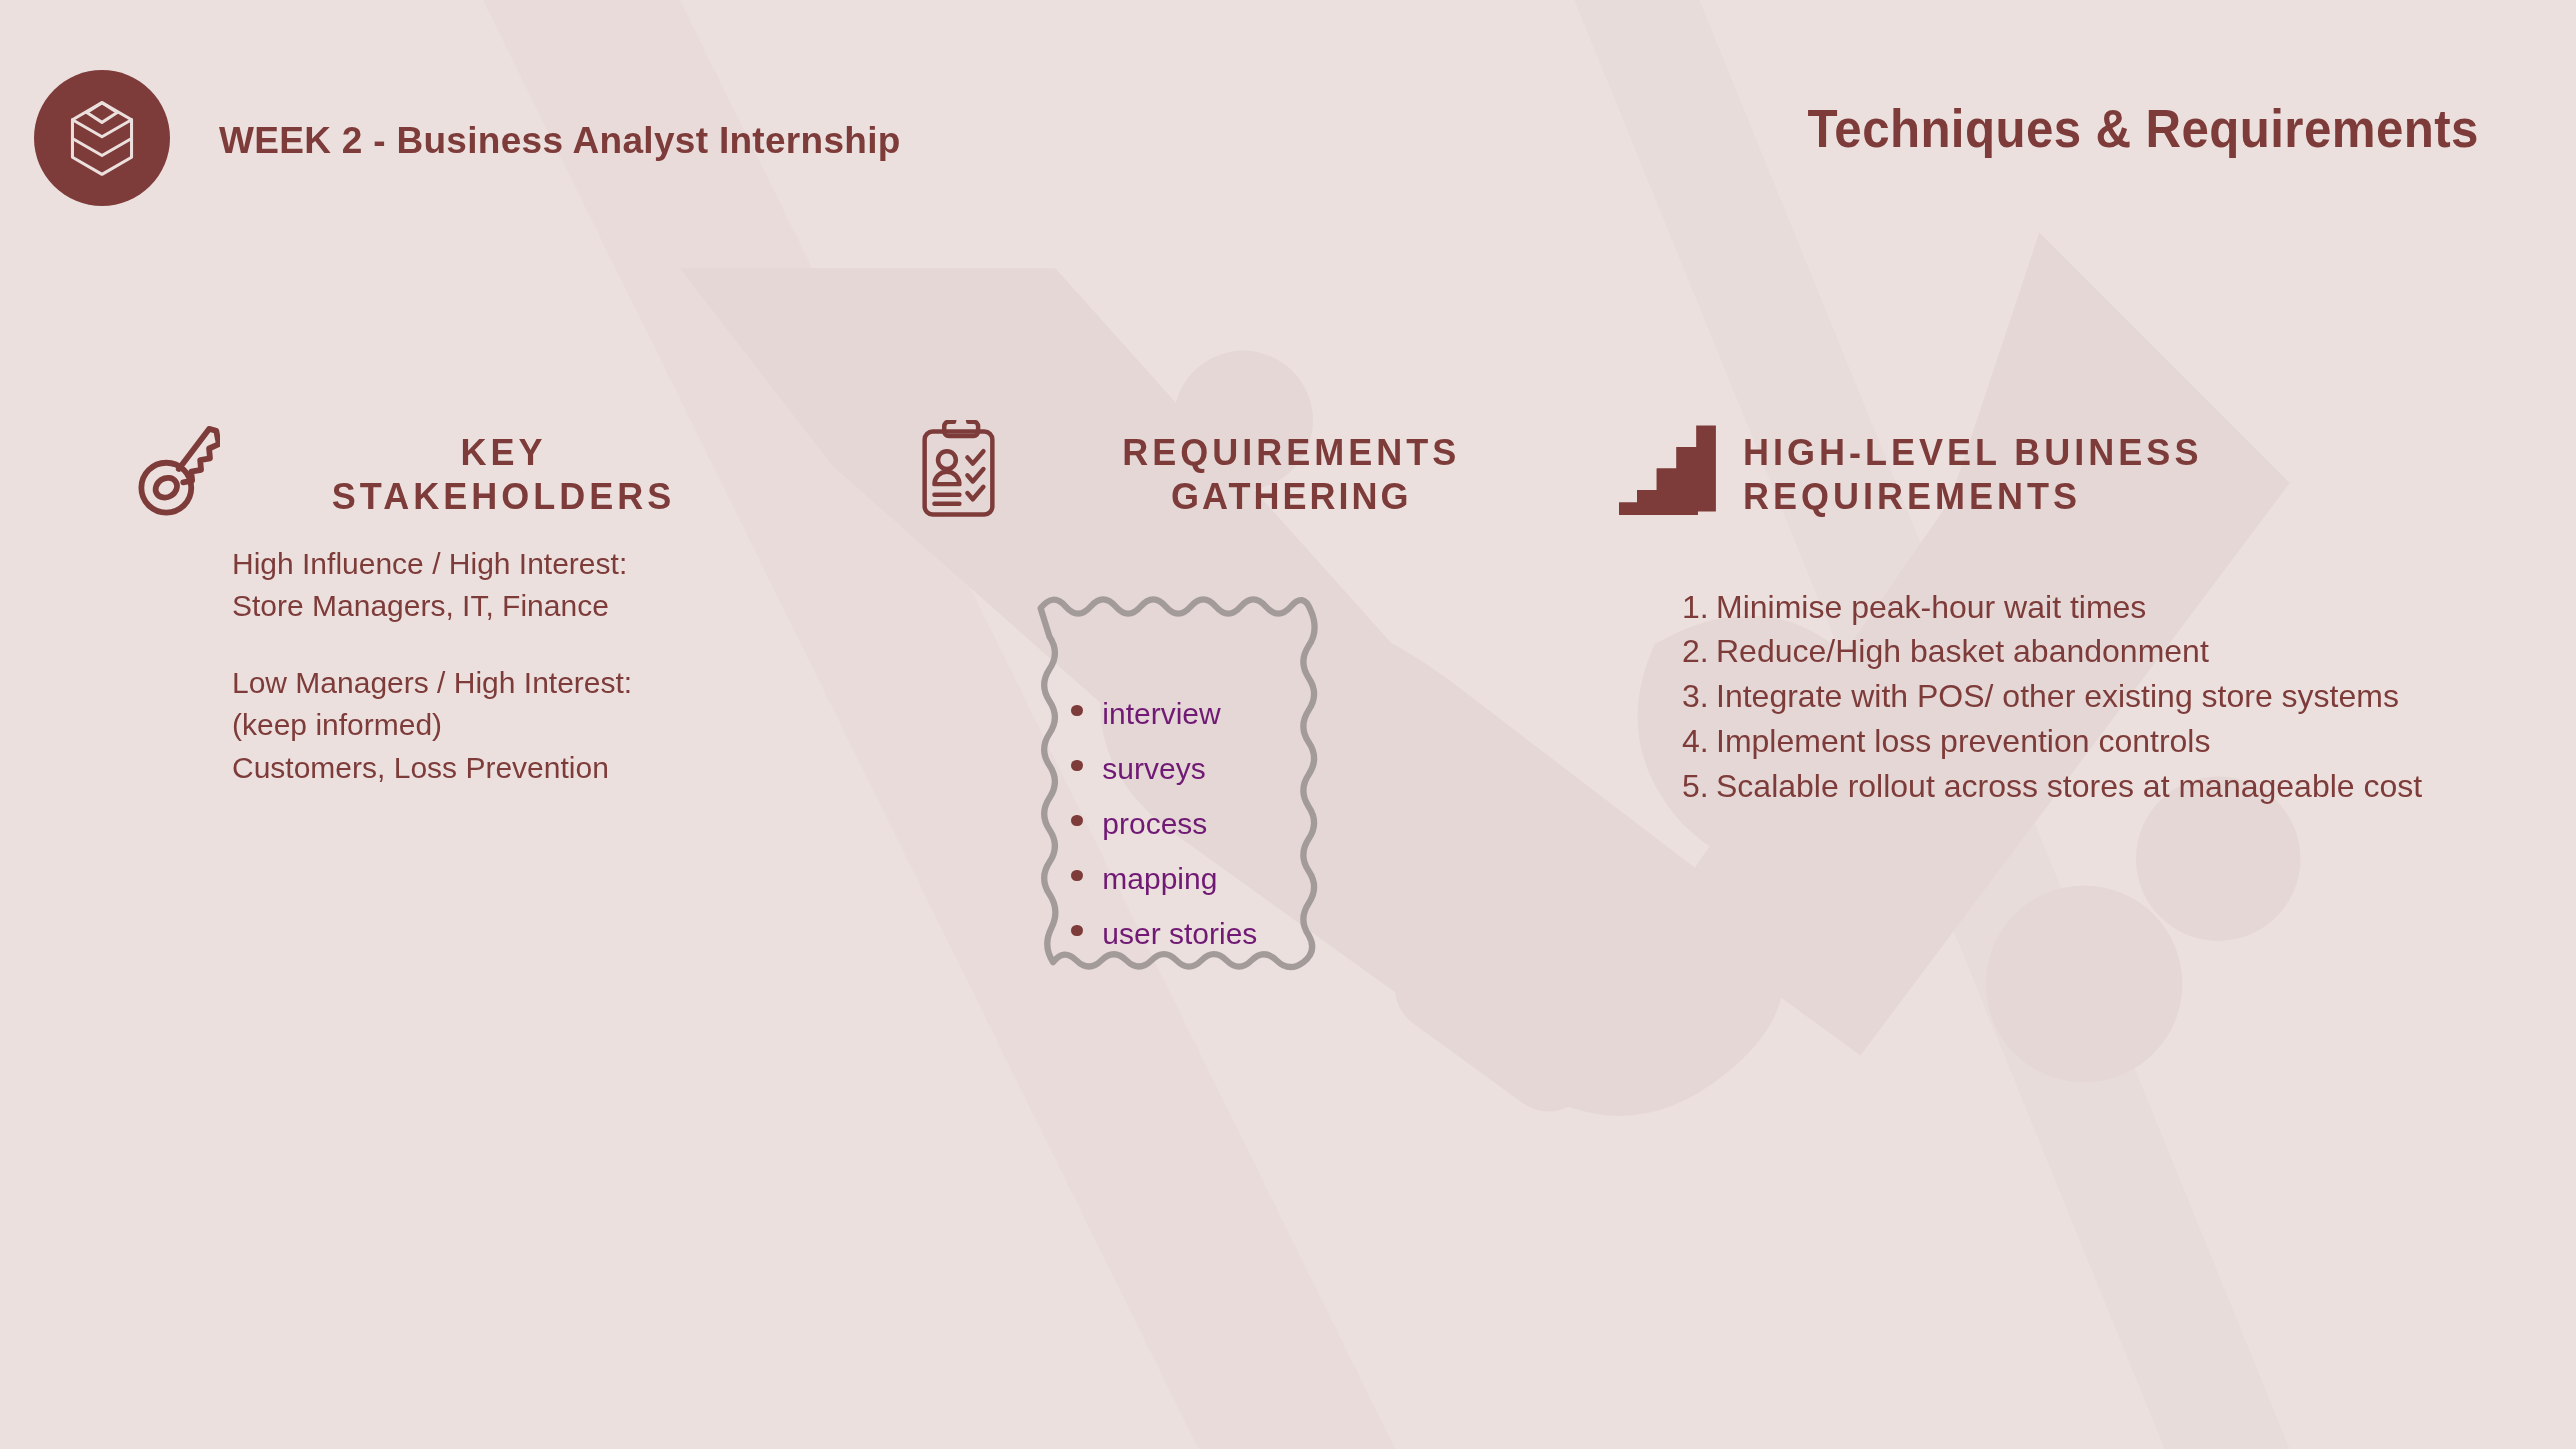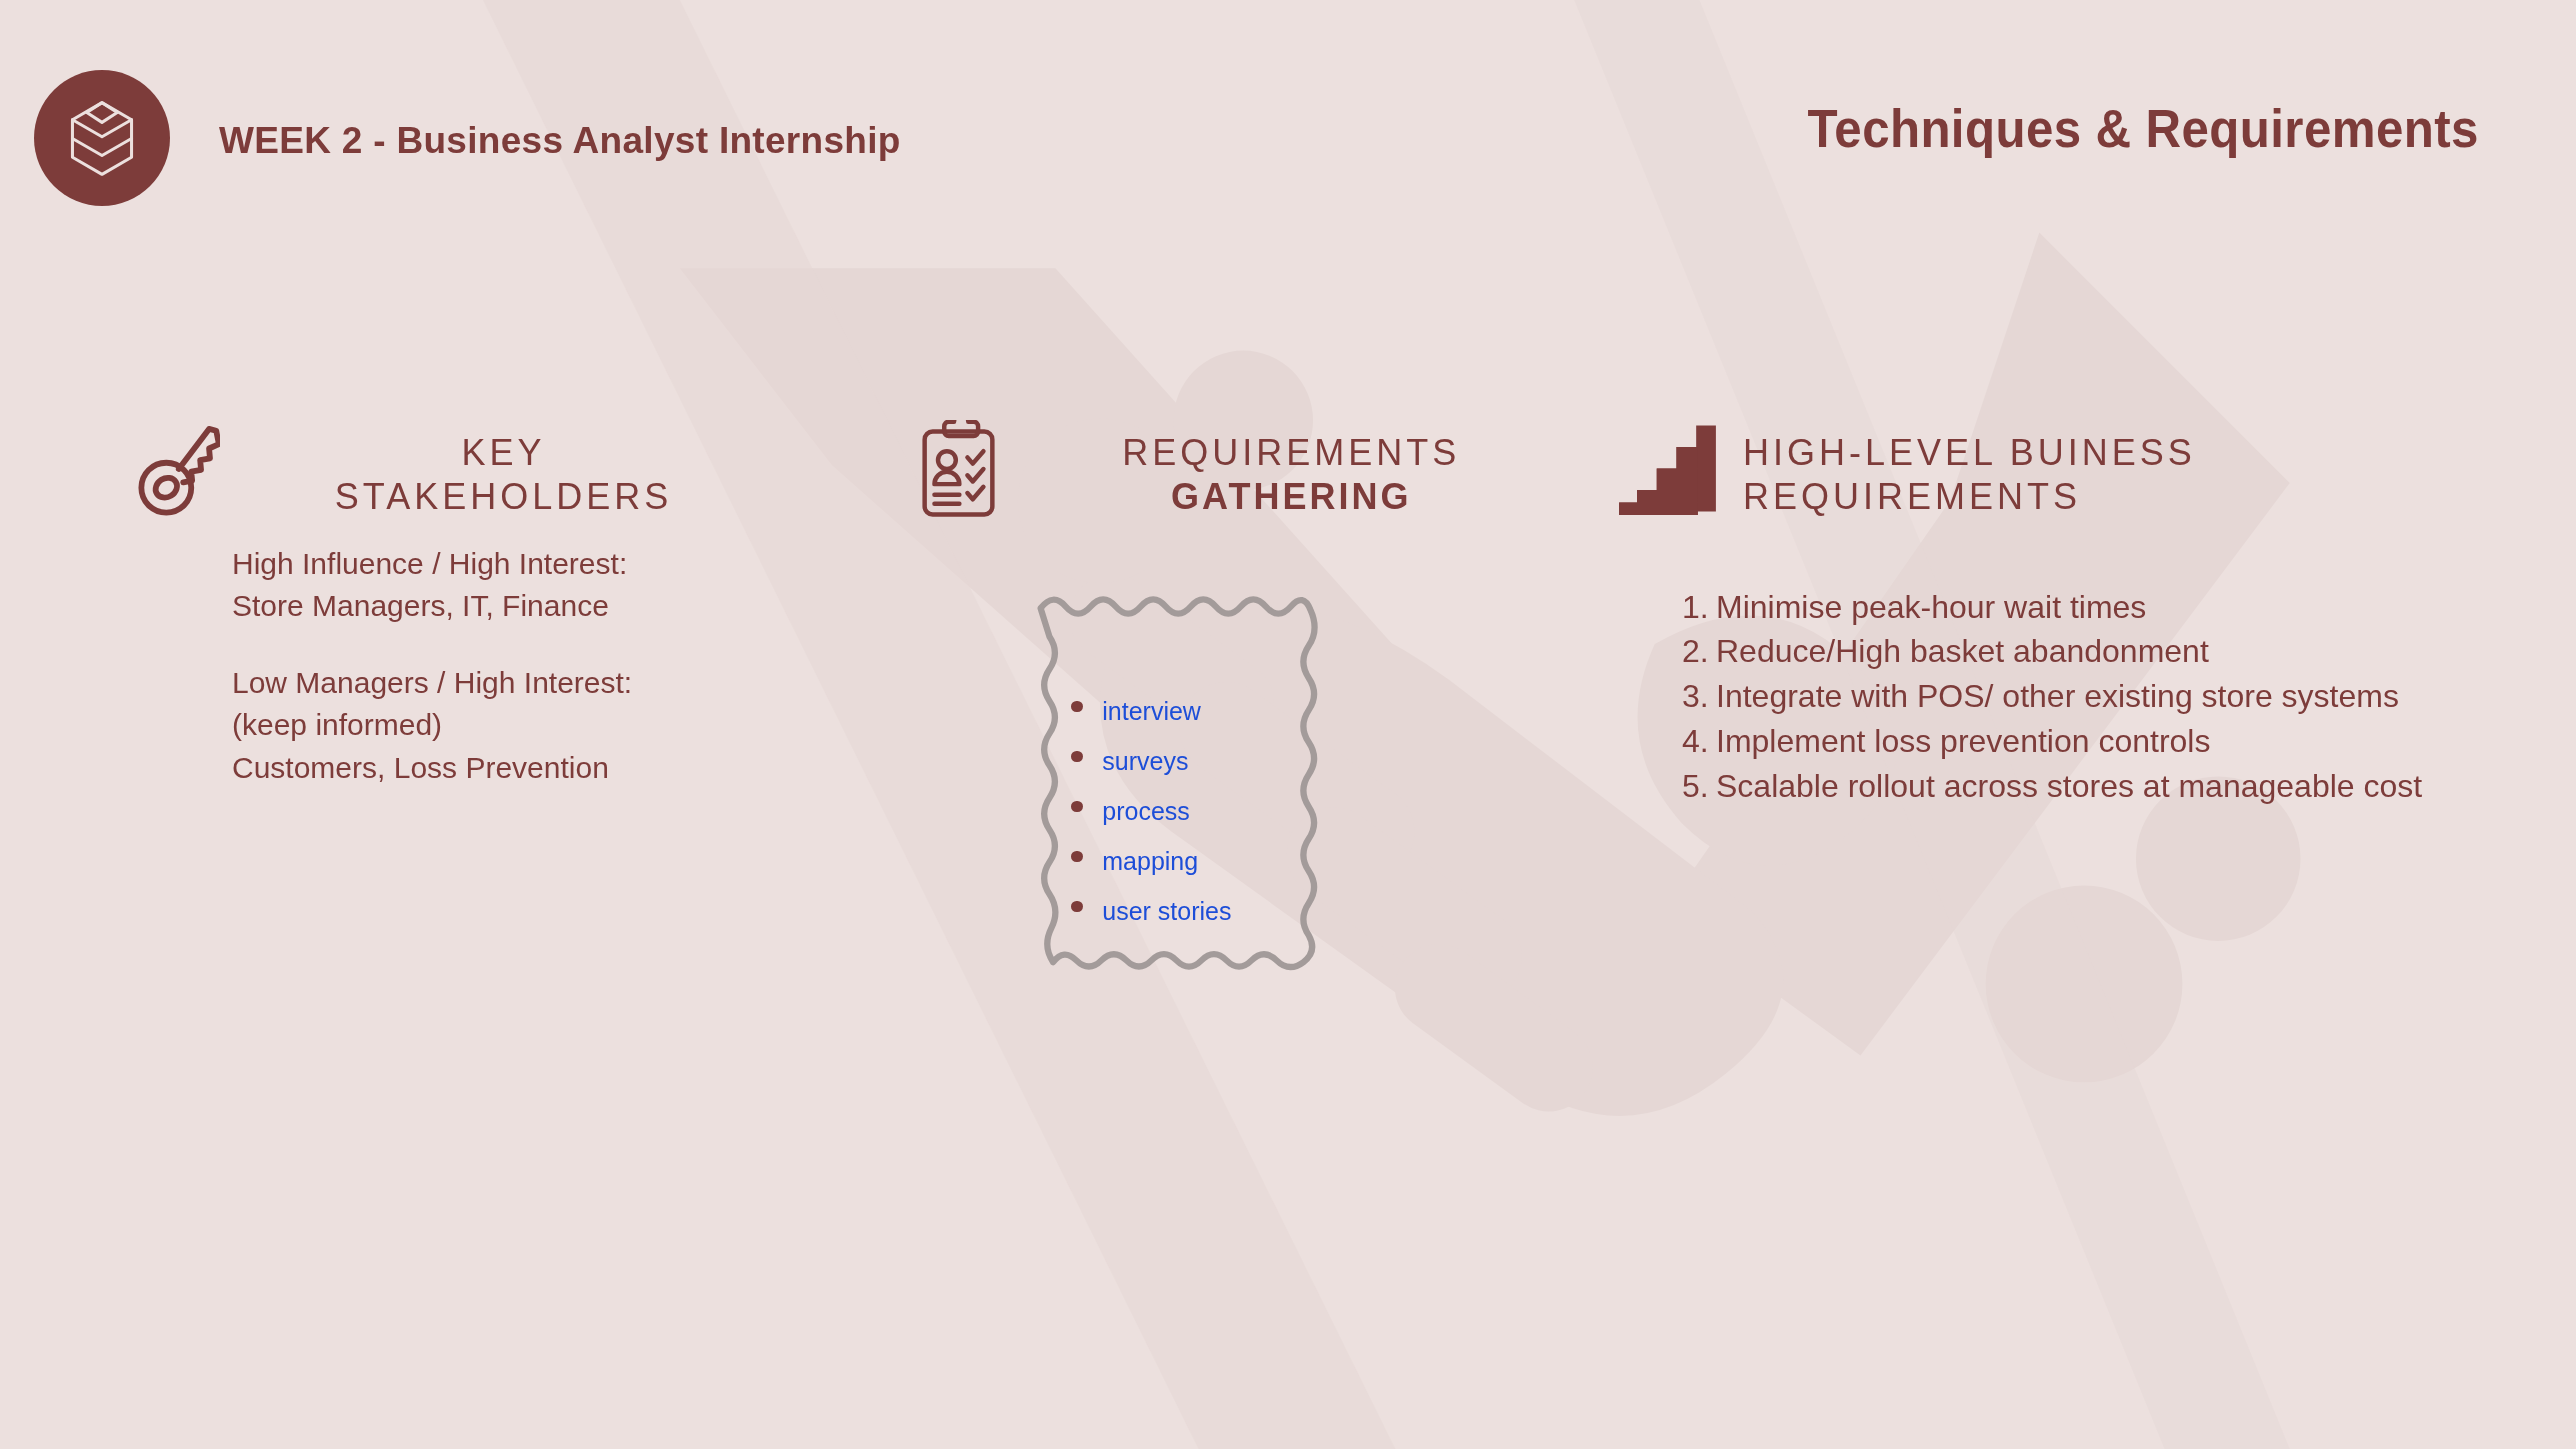--- a/index.html
+++ b/index.html
@@ -51,41 +51,41 @@
   .col-icon svg{display:block;}
   .head-text{
     color:#7d3c3a;font-size:36px;line-height:1.22;
     letter-spacing:4px;font-weight:400;text-align:center;
     padding-top:10.7px;
   }
   #col-stakeholders .head-text{flex:1 1 auto;padding-left:9px;}
   #col-gathering .head-text{flex:1 1 auto;padding-left:21.5px;}
   #col-requirements .head-text{flex:1 1 auto;padding-left:27px;text-align:left;}
   .head-line2-bold{font-weight:700;letter-spacing:3px;display:block;}
-  .head-line{display:block;}
+  .head-line{display:block;font-weight:bold;}
 
   
   #stakeholder-list{
     margin-top:24px;padding-left:98px;
     color:#7d3c3a;font-size:30px;line-height:1.42;
   }
   .stake-group{margin-bottom:34px;}
   .stake-group:last-child{margin-bottom:0;}
   .stake-line{display:block;white-space:nowrap;}
 
   
   #wavy-box{
     position:relative;margin-top:66px;margin-left:107px;
     width:313px;height:429px;
   }
   #wavy-box svg{position:absolute;left:0;top:0;}
   #technique-list{
     position:absolute;left:43px;top:114px;
     list-style:none;margin:0;padding:0;
-    color:#1d4ed8;font-size:25px;line-height:1;
+    color:#701a75;font-size:30px;line-height:1;
   }
   #technique-list li{
     display:flex;align-items:baseline;margin-bottom:25px;white-space:nowrap;
   }
   #technique-list li:last-child{margin-bottom:12px;}
   .bullet-dot{
     width:11.6px;height:11.6px;border-radius:50%;background:#7d3c3a;
     display:inline-block;margin-right:19.7px;flex:0 0 auto;
     position:relative;top:-7.2px;
   }

